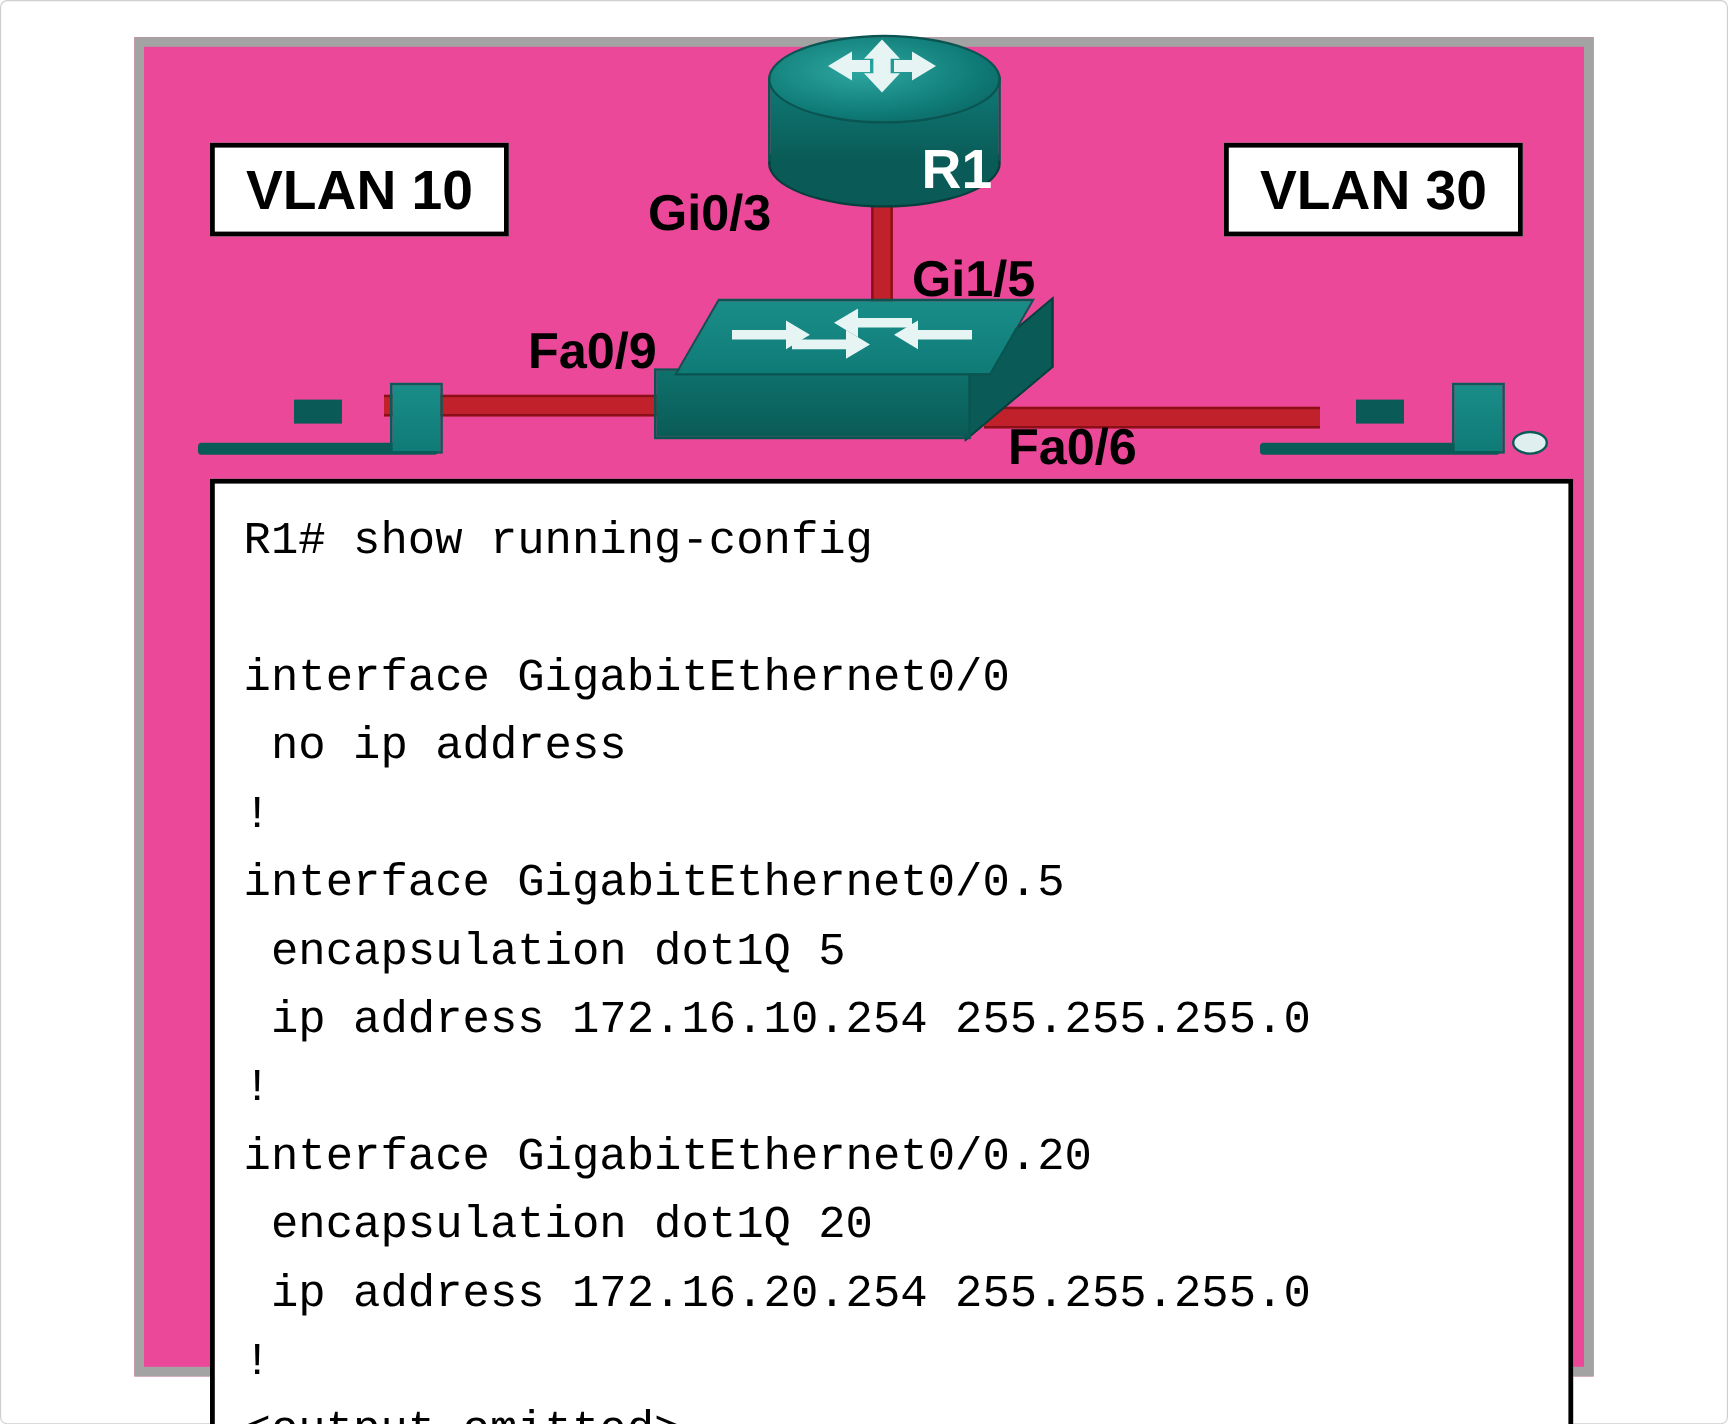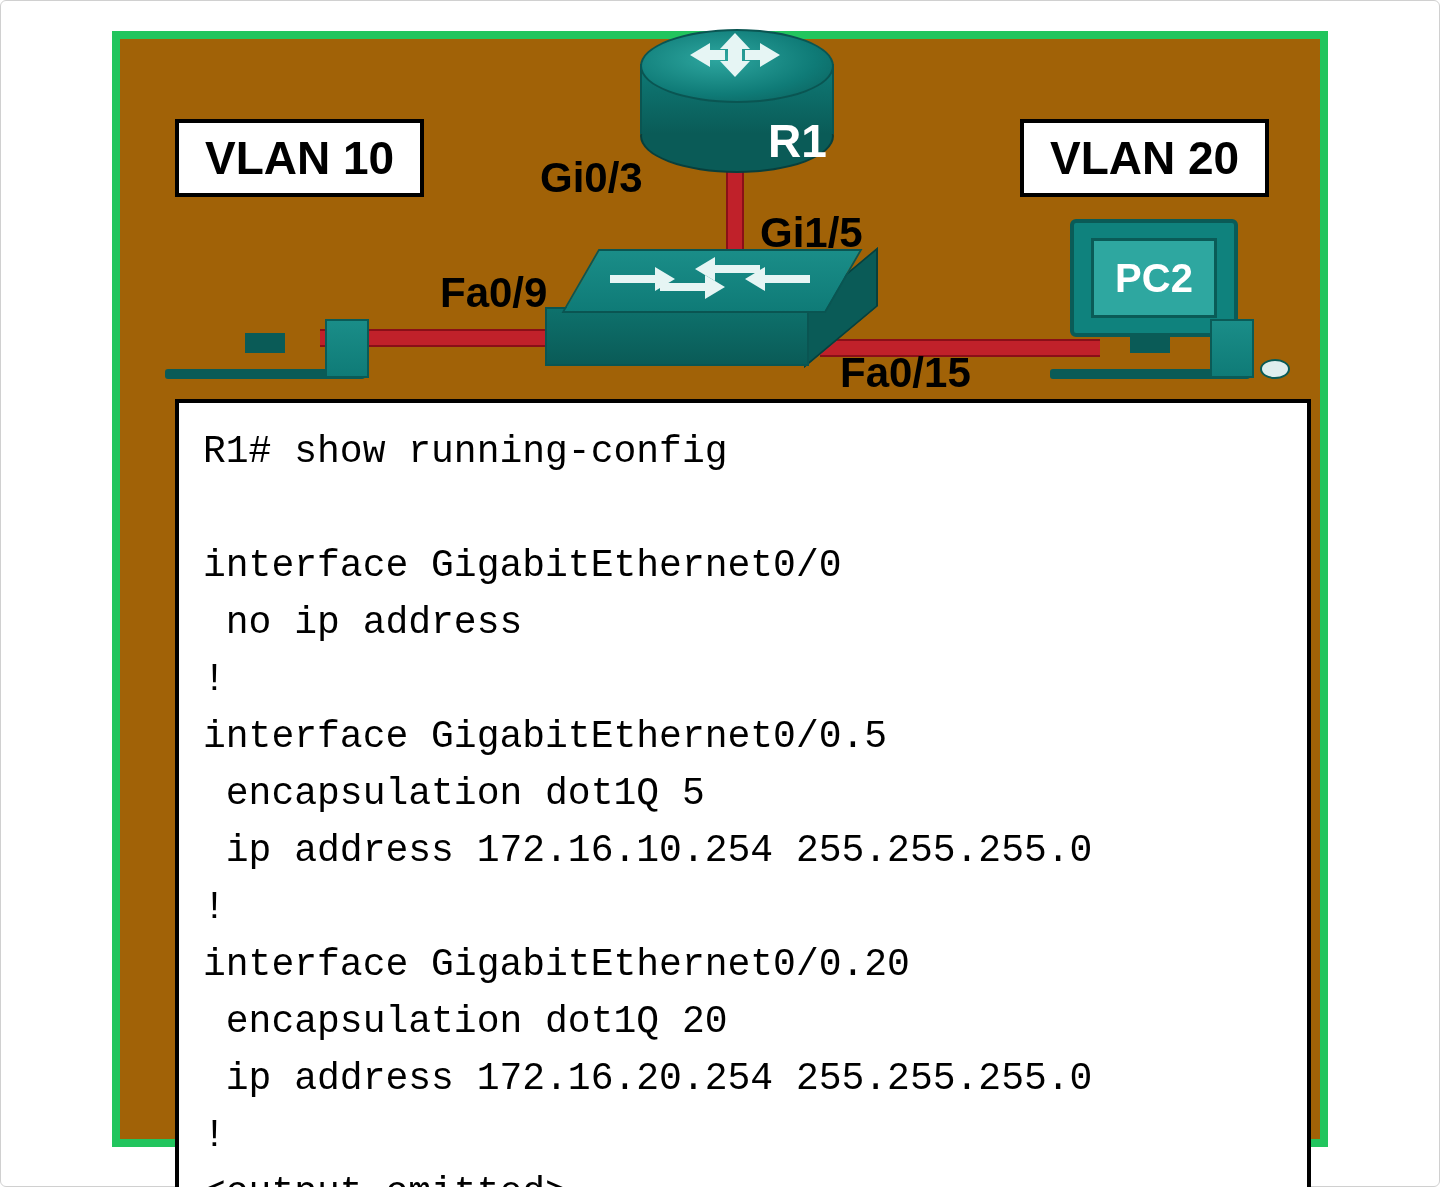--- a/index.html
+++ b/index.html
@@ -9,22 +9,22 @@
     padding:30px;
     position:relative;
     background:#fff;
     border:1px solid #d0d0d0;
     border-radius:6px;
   }
   .frame{
     position:relative;
     width:1200px;height:1100px;
     margin:0 auto;
-    border:8px solid #22c55e;
-    background:#a16207;
+    border:8px solid #a3a3a3;
+    background:#ec4899;
     text-decoration:underline;
   }
   .vlan-box{
     position:absolute;
     border:4px solid #000;
     padding:8px 26px;
     font:700 46px Arial,Helvetica,sans-serif;
     background:#fff;
   }
   .iface-label{
@@ -140,21 +140,21 @@
 </head>
 <body>
 
 <div class="page">
   <div class="frame">
 
     <div class="vlan-box" style="left:55px;top:80px;">
       <span>VLAN 10</span>
     </div>
     <div class="vlan-box" style="left:900px;top:80px;">
-      <span>VLAN 20</span>
+      <span>VLAN 30</span>
     </div>
 
     <div class="link v" style="left:606px;top:120px;width:14px;height:120px;"></div>
     <div class="link" style="left:200px;top:290px;width:280px;height:14px;"></div>
     <div class="link" style="left:700px;top:300px;width:280px;height:14px;"></div>
 
     <div class="router">
       <div class="bot"></div>
         <div class="side"></div>
         <div class="disc"></div>
@@ -185,33 +185,28 @@
 
     <div class="pc" style="left:55px;top:180px;">
       <div class="baseline"></div>
         <div class="stand"></div>
       <div class="tower"></div>
     </div>
 
     <div class="pc" style="left:940px;top:180px;">
       <div class="baseline"></div>
         <div class="stand"></div>
-      <div class="monitor">
-          <div class="screen">
-            <span class="pc-label" style="position:static;">PC2</span>
-          </div>
-        </div>
       <div class="tower"></div>
         <div class="mouse"></div>
     </div>
 
     <div class="iface-label" style="left:420px;top:115px;">Gi0/3</div>
     <div class="iface-label" style="left:640px;top:170px;">Gi1/5</div>
     <div class="iface-label" style="left:320px;top:230px;">Fa0/9</div>
-    <div class="iface-label" style="left:720px;top:310px;">Fa0/15</div>
+    <div class="iface-label" style="left:720px;top:310px;">Fa0/6</div>
 
     <div class="cli"><span>R1# show running-config</span>
 
 <span>interface GigabitEthernet0/0
  no ip address
 !
 interface GigabitEthernet0/0.5
  encapsulation dot1Q 5
  ip address 172.16.10.254 255.255.255.0
 !

